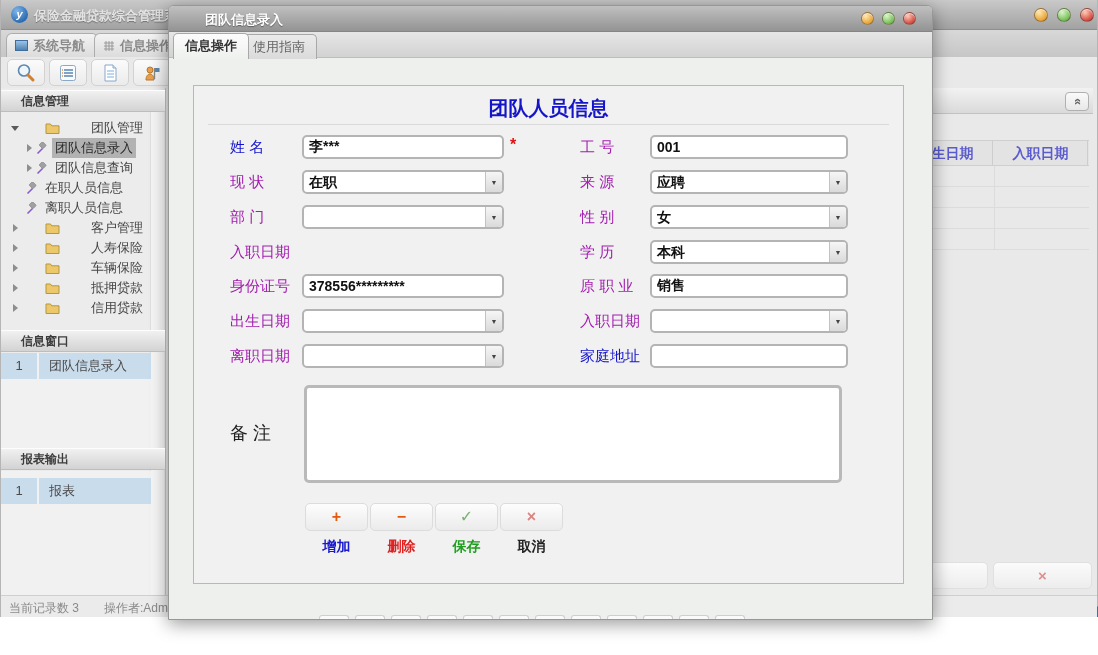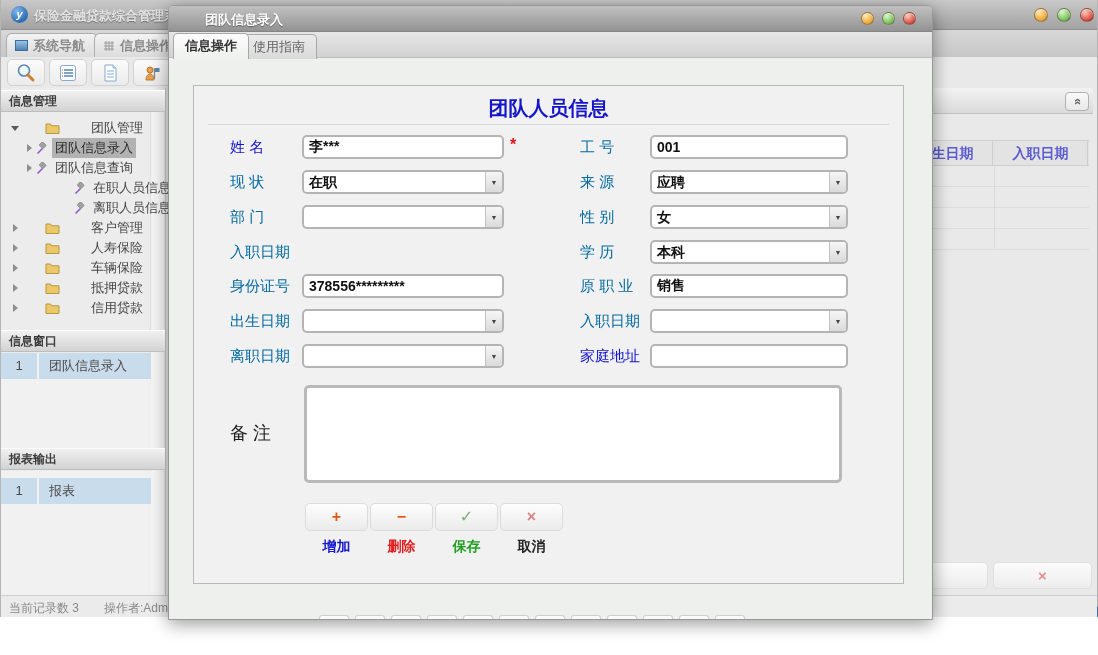--- a/index.html
+++ b/index.html
@@ -30,27 +30,27 @@
 
   .mw-toolbar { position:absolute; left:0; top:57px; width:100%; height:31px; background:#e9e9e9; }
   .tool-btn { position:absolute; top:2px; width:38px; height:27px; border:1px solid #d2d2d2; border-radius:5px;
     background:linear-gradient(#fbfbfb,#ebebeb); display:flex; align-items:center; justify-content:center; }
 
   
   .sidebar { position:absolute; left:0; top:88px; width:165px; height:507px; background:#ececec; border-right:1px solid #c6c6c6; }
   .sb-strip { position:absolute; right:1px; top:24px; bottom:0; width:14px; background:#f4f4f4; border-left:1px solid #dedede; }
   .sb-head { position:absolute; left:0; width:100%; height:22px; background:linear-gradient(#f1f1f1,#d3d3d3);
     border-top:1px solid #fdfdfd; border-bottom:1px solid #bdbdbd; font-size:12px; font-weight:bold; color:#3c3c3c;
-    line-height:21px; padding-left:8px; z-index:2; }
+    line-height:21px; padding-left:20px; z-index:2; }
   .tree { position:absolute; left:0; top:24px; width:150px; padding-top:6px; }
   .t-item { height:20px; display:flex; align-items:center; font-size:13px; color:#464646; white-space:nowrap; }
   .t-item .sp { display:inline-flex; width:12px; justify-content:center; flex:none; }
   .tri-r { width:0; height:0; border-left:5px solid #8e8e8e; border-top:4px solid transparent; border-bottom:4px solid transparent; }
   .tri-d { width:0; height:0; border-top:5px solid #5a5a5a; border-left:4px solid transparent; border-right:4px solid transparent; }
-  .lvl0 { padding-left:8px;gap:24px; } .lvl1 { padding-left:22px; } .lvl2 { padding-left:24px;margin-left:48px; }
+  .lvl0 { padding-left:8px;gap:24px; } .lvl1 { padding-left:22px; } .lvl2 { padding-left:24px; }
   .t-ic { margin-right:4px; flex:none; display:inline-flex; }
   .t-lab { padding:1px 3px; }
   .t-item.sel .t-lab { background:#b2b2b2; color:#2a2a2a; }
   .sb-list { position:absolute; left:0; width:150px; background:#f1f1f1; }
   .sb-row { height:26px; display:flex; align-items:center; background:#c9dcec; font-size:13px; color:#4a4a4a; }
   .sb-num { width:38px; text-align:center; border-right:2px solid #f1f1f1; align-self:stretch; line-height:26px; flex:none; }
   .sb-lab { padding-left:10px; }
 
   .statusbar { position:absolute; left:0; top:595px; width:100%; height:22px; background:#ebebeb; border-top:1px solid #cfcfcf;
     font-size:12px; color:#8a8a8a; }
@@ -88,21 +88,21 @@
     border-bottom:1px solid #bdbdbd; }
   .md-tab { position:absolute; height:25px; line-height:24px; padding:0 11px; font-size:13px; text-align:center;
     border:1px solid #a8a8a8; border-bottom:none; border-radius:5px 5px 0 0; }
   .md-tab.active { left:4px; top:1px; background:linear-gradient(#fcfcfc,#eef0ee); font-weight:bold; color:#333; z-index:2; height:26px; }
   .md-tab.idle { left:72px; top:2px; background:linear-gradient(#ebebeb,#dadada); color:#666;text-align:center; }
 
   .form-panel { position:absolute; left:24px; top:79px; width:711px; height:499px; background:#f1f1f1; border:1px solid #b8b8b8; }
   .f-title { position:absolute; left:0; top:9px; width:100%; text-align:center; font-size:20px; font-weight:bold; color:#1414c8; }
   .f-hr { position:absolute; left:14px; right:14px; top:38px; border-top:1px solid #d9d9d9; }
   .frow { position:absolute; left:0; width:100%; height:24px; }
-  .flabel { position:absolute; top:0; font-size:15px; color:#0369a1; line-height:24px; white-space:nowrap; }
+  .flabel { position:absolute; top:0; font-size:15px; color:#a21caf; line-height:24px; white-space:nowrap; }
   .flabel.blue { color:#1414cc; }
   .l1 { left:36px; } .l2 { left:386px; }
   .ctl { position:absolute; top:0; height:24px; border:2px solid #b4b4b4; border-radius:5px; background:#fff; }
   .c1 { left:108px; width:202px; } .c2 { left:456px; width:198px; }
   .ctl input { width:100%; height:100%; border:none; outline:none; background:transparent; font-family:inherit;
     font-size:14px; font-weight:bold; color:#111; padding:0 5px; }
   .ctl.select .val { position:absolute; left:5px; top:1px; font-size:14px; font-weight:bold; color:#111; line-height:19px; }
   .dd-arrow { position:absolute; right:0; top:0; bottom:0; width:17px; background:linear-gradient(#f6f6f6,#dadada);
     border-left:1px solid #c2c2c2; border-radius:0 3px 3px 0; display:flex; align-items:center; justify-content:center;
     font-size:7px; color:#444; }

